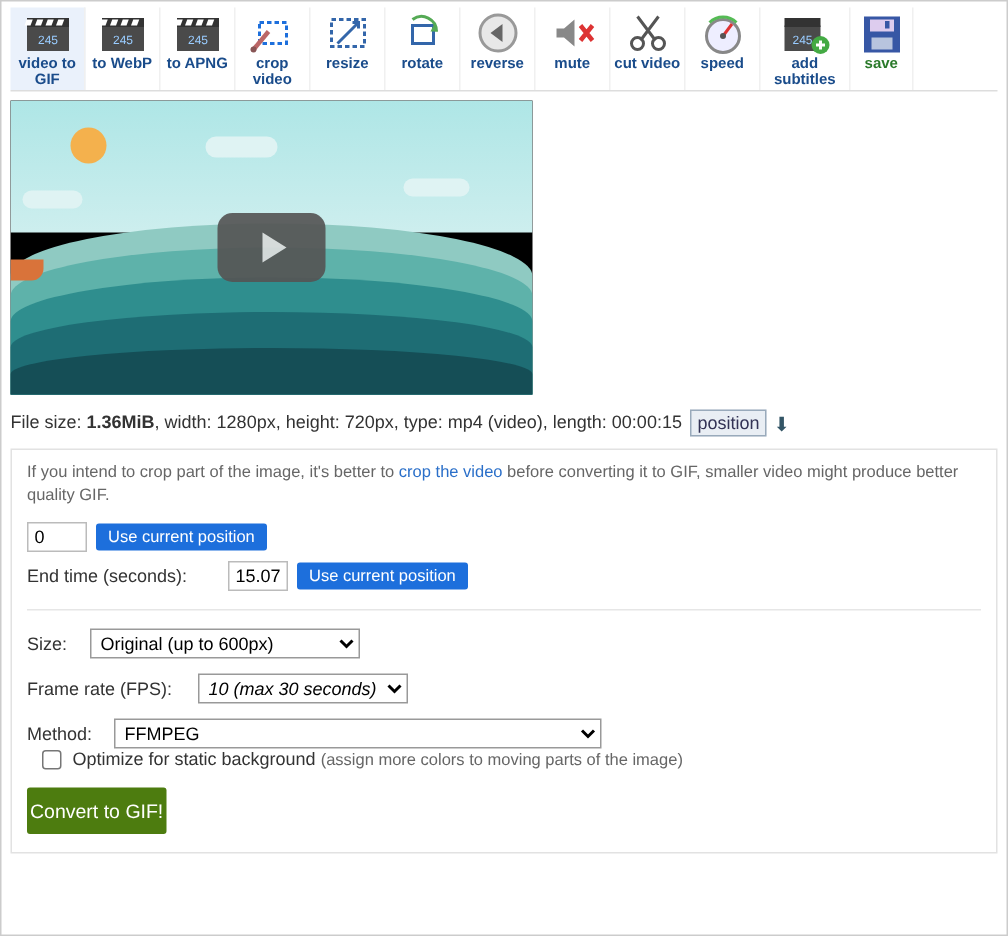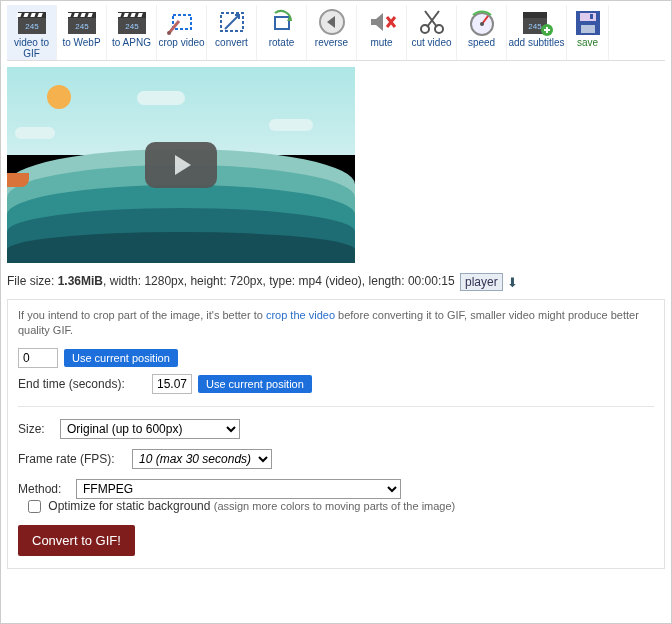--- a/index.html
+++ b/index.html
@@ -32,21 +32,21 @@
     cursor: pointer;
     border-right: 1px solid #f0f0f0;
   }
   .tool.active { background: #eaf1fb; }
   .tool.save-tool { color: #2a7a2a; }
   .tool .ticon {
     width: 34px;
     height: 30px;
     margin: 0 auto 0 auto;
   }
-  .tool .tlabel { display: block; margin-top: 0; }
+  .tool .tlabel { display: block; margin-top: 0; font-weight: bold; }
 
   
   .preview {
     position: relative;
     width: 348px;
     height: 196px;
     background: #000;
     margin-top: 6px;
     overflow: hidden;
   }
@@ -133,24 +133,24 @@
   .sel-size { width: 180px; }
   .sel-fps { width: 140px; font-style: italic; }
   .sel-method { width: 325px; }
   .row-label { display: inline-block; min-width: 108px; }
 
   .opt-row { font-size: 12px; }
   .opt-row input { vertical-align: middle; margin-right: 4px; margin-left: 10px; }
   .opt-sub { color: #666; font-size: 11px; }
 
   .mainbtn {
-    background: #7f1d1d;
+    background: #4d7c0f;
     color: #fff;
     border: none;
-    padding: 8px 14px;
+    padding: 8px 2px;
     font-size: 13px;
     cursor: pointer;
     border-radius: 2px;
     margin-top: 12px;
   }
 </style>
 </head>
 <body>
 
 <div class="wrapper">
@@ -209,21 +209,21 @@
       <span class="tlabel">crop video</span>
     </div>
     <div class="tool">
       <div class="ticon">
         <svg viewBox="0 0 34 30">
             <rect x="6" y="6" width="22" height="18" fill="none" stroke="#36a" stroke-width="2" stroke-dasharray="3 2"></rect>
             <path d="M10 22 L24 8" stroke="#36a" stroke-width="2"></path>
             <path d="M20 8 L24 8 L24 12" fill="none" stroke="#36a" stroke-width="2"></path>
           </svg>
       </div>
-      <span class="tlabel">convert</span>
+      <span class="tlabel">resize</span>
     </div>
     <div class="tool">
       <div class="ticon">
         <svg viewBox="0 0 34 30">
             <rect x="10" y="10" width="14" height="12" fill="none" stroke="#36a" stroke-width="2"></rect>
             <path d="M10 6 A 10 10 0 0 1 26 14" fill="none" stroke="#5a5" stroke-width="2"></path>
             <path d="M24 10 L27 14 L22 14 Z" fill="#5a5"></path>
           </svg>
       </div>
       <span class="tlabel">rotate</span>
@@ -304,21 +304,21 @@
     <div class="waveband w4"></div>
     <div class="waveband w5"></div>
     <div class="boat"></div>
     <div class="playbtn">
       <div class="playtri"></div>
     </div>
   </div>
 
   <div class="infoline">
     <span>File size: </span><b>1.36MiB</b><span>, width: 1280px, height: 720px, type: mp4 (video), length: 00:00:15</span>
-    <span class="convert-btn">player</span>
+    <span class="convert-btn">position</span>
     <span class="dl-icon">⬇</span>
   </div>
 
   <div class="formarea">
     <div class="notice">
       <span>If you intend to crop part of the image, it's better to </span><a href="#">crop the video</a><span> before converting it to GIF, smaller video might produce better quality GIF.</span>
     </div>
 
     <div class="field-row">
       <input type="text" value="0" style="">

